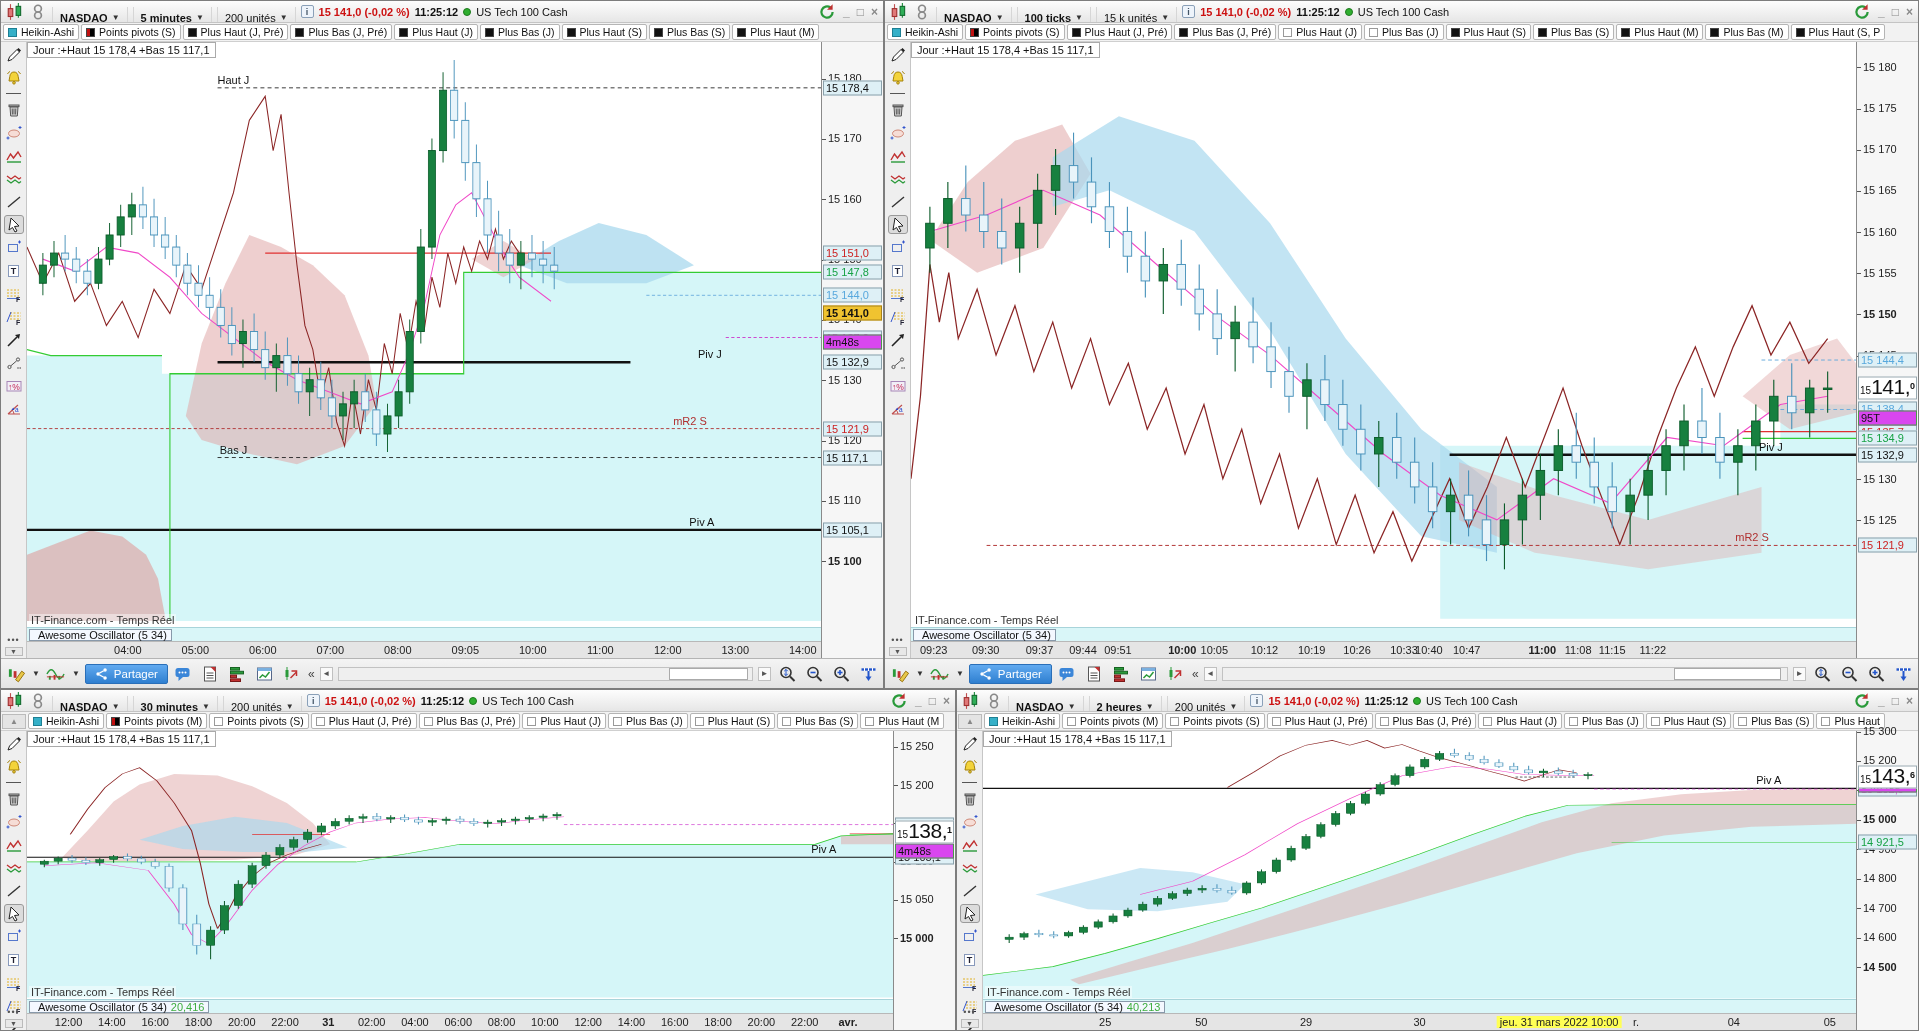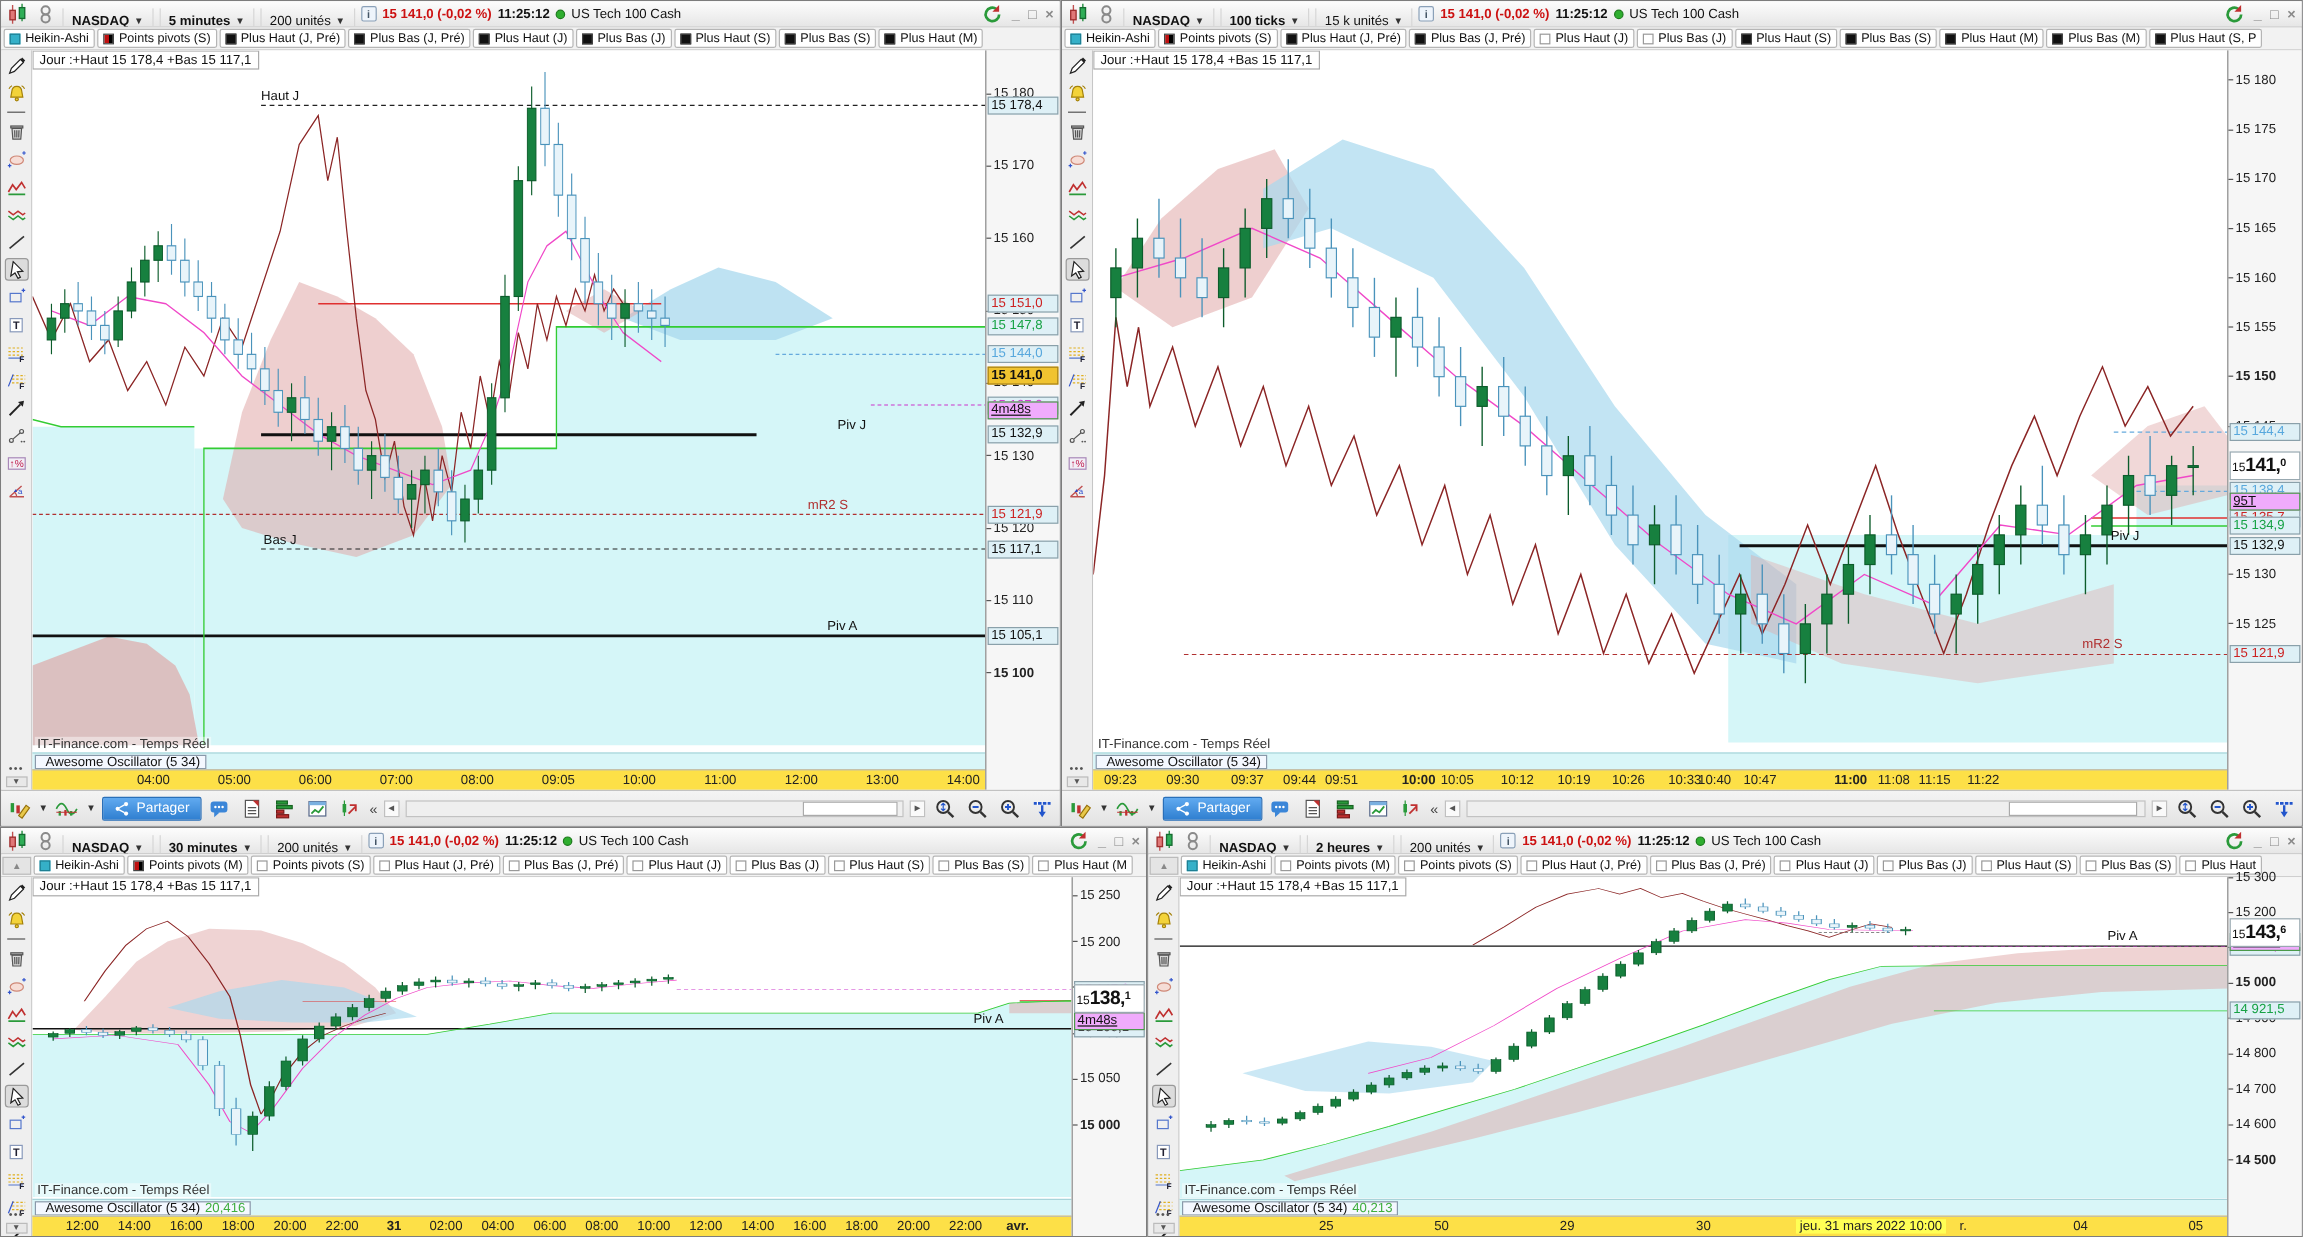--- a/index.html
+++ b/index.html
@@ -47,41 +47,41 @@
   .main{position:relative;background:#fff;overflow:hidden;}
   .main > svg{position:absolute;left:0;top:0;width:100%;height:100%;}
   .daylab{position:absolute;left:0;top:0;background:#fff;border:1px solid #aaa;padding:1px 5px;z-index:6;white-space:nowrap;}
   .wm{position:absolute;left:2px;bottom:1px;color:#333;padding:0 2px;z-index:6;white-space:nowrap;background:rgba(255,255,255,.45);}
   .clab{position:absolute;transform:translate(-50%,-115%);z-index:5;font-size:11px;white-space:nowrap;}
   .aobar{background:#d9f6f8;border-top:1px solid #a8d4da;display:flex;align-items:center;overflow:hidden;position:relative;}
   .aobar svg.aofill{position:absolute;left:0;top:0;width:100%;height:100%;}
   .aolab{display:inline-flex;align-items:center;gap:4px;background:#f4f8ff;border:1px solid #8899aa;
     padding:0 4px;margin-left:2px;height:12px;position:relative;z-index:2;white-space:nowrap;}
   .aoval{color:#3fae3f;}
-  .xaxis{position:relative;background:#fde047;border-top:1px solid #b8b8b8;overflow:hidden;}
+  .xaxis{position:relative;background:#e5e5e5;border-top:1px solid #b8b8b8;overflow:hidden;}
   .xlab{position:absolute;top:2px;transform:translateX(-50%);color:#222;font-size:11px;white-space:nowrap;}
   .xlab.xb{font-weight:bold;}
   .xlab.xdate{background:#ffff55;padding:0 3px;}
   .yaxis{position:relative;background:#f6f6f6;border-left:1px solid #8a8a8a;display:grid;grid-template-rows:1fr 14px 17px;}
   .ymain{position:relative;overflow:visible;}
   .tick{position:absolute;left:0;width:100%;transform:translateY(-50%);color:#222;white-space:nowrap;}
   .tick i{display:inline-block;width:4px;height:0;border-top:1px solid #555;vertical-align:middle;margin-right:2px;font-style:normal;}
   .tick.tb{font-weight:bold;}
   .badge{position:absolute;left:1px;right:1px;transform:translateY(-50%);border:1px solid #8aa0aa;
     background:#def0f6;padding:0 2px;z-index:3;white-space:nowrap;line-height:13px;}
   .b-black{color:#111;}
   .b-red{color:#cc2222;}
   .b-green{color:#17a245;}
   .b-blue{color:#58a8dd;}
   .b-mag{color:#d23ad2;}
   .b-cur{background:#f0c330;border-color:#a8821a;color:#111;font-weight:bold;}
-  .b-timer{background:#f0abfc;border-color:#4a9a4a;color:#111;z-index:4;text-decoration:underline;}
+  .b-timer{background:#d946ef;border-color:#4a9a4a;color:#111;z-index:4;}
   .b-big{background:#fff;border-color:#98a8b0;z-index:4;padding:0 1px;line-height:17px;}
   .b-big .pre{font-size:10px;}
-  .b-big .mainnum{font-size:16px;font-weight:bold;letter-spacing:-0.5px;}
+  .b-big .mainnum{font-size:21px;font-weight:normal;letter-spacing:-0.5px;}
   .b-big sup{font-size:9px;font-weight:bold;}
   .btoolbar{background:linear-gradient(#f4f4f4,#e3e3e3);border-top:1px solid #b4b4b4;display:flex;
     align-items:center;gap:5px;padding:0 4px;overflow:hidden;}
   .bicon{width:22px;height:22px;display:flex;align-items:center;justify-content:center;flex:0 0 auto;}
   .bicon svg{width:19px;height:18px;}
   .bcaret{font-size:8px;color:#333;flex:0 0 auto;}
   .partager{display:inline-flex;align-items:center;gap:5px;background:linear-gradient(#61aaf0,#2f7fd0);
     color:#fff;border:1px solid #2a6fb8;border-radius:2px;padding:2px 9px;font-size:11.5px;flex:0 0 auto;}
   .chev{color:#444;font-size:12px;flex:0 0 auto;}
   .sarrow{width:13px;height:14px;border:1px solid #c0c0c0;background:#fafafa;color:#555;font-size:8px;

